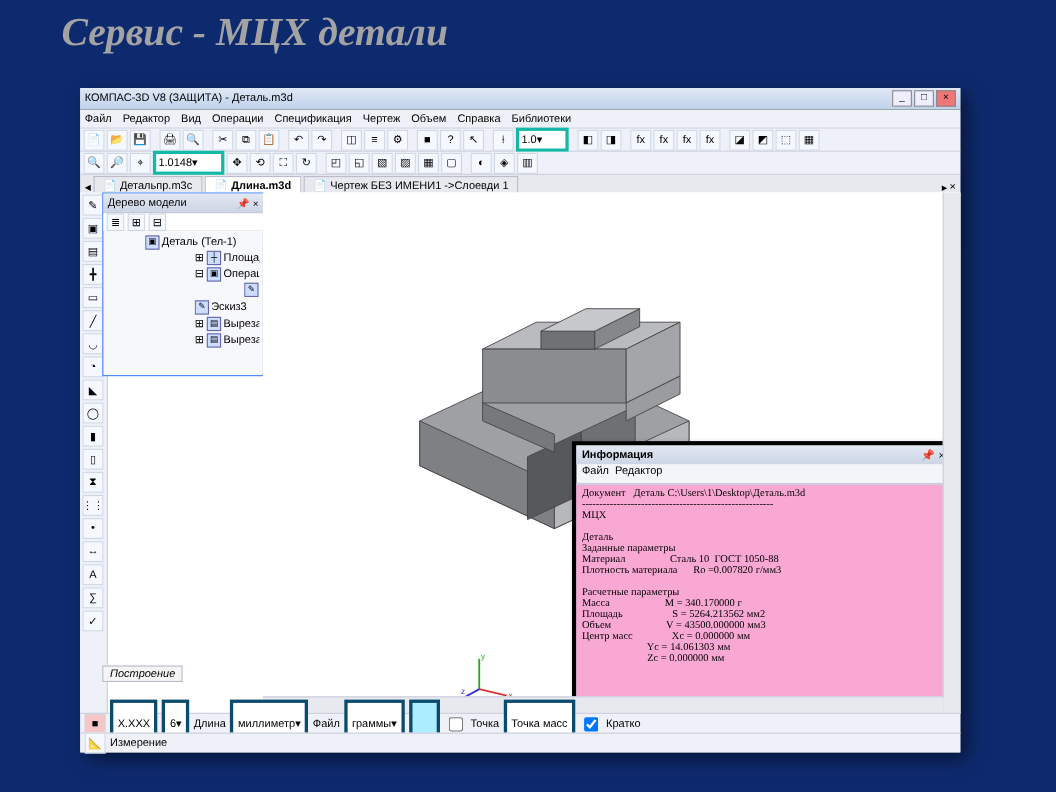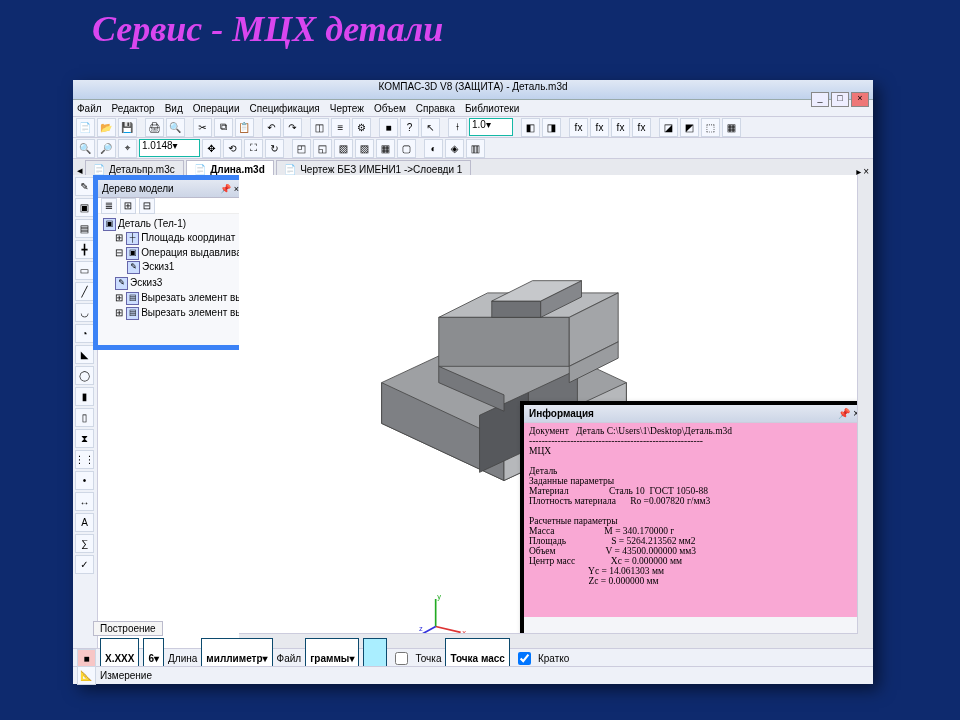--- a/index.html
+++ b/index.html
@@ -1,52 +1,52 @@
 <!DOCTYPE html>
 <html><head>
 <meta charset="utf-8">
 <style>
   body { margin:0; background:#0e2a6e; font-family:Tahoma,Arial,sans-serif; font-size:11px; color:#000; width:960px; height:720px; overflow:hidden; }
-  .slide-title { color:#d946ef; font-family:'Times New Roman',serif; font-size:36px; font-weight:bold; font-style:italic; padding:8px 0 4px 92px; }
+  .slide-title { color:#a3a3a3; font-family:'Times New Roman',serif; font-size:36px; font-weight:bold; font-style:italic; padding:8px 0 4px 56px; }
   .app-wrap { position:absolute; left:73px; top:80px; width:800px; height:604px; background:#fff; box-shadow:6px 6px 15px rgba(0,0,0,0.5); }
-  .titlebar { height:17px; background:linear-gradient(#e0e8f5,#c0d2ec); border-bottom:1px solid #9aa; font-size:10px; padding:1px 4px; display:flex; align-items:center;flex-direction:column; }
+  .titlebar { height:17px; background:linear-gradient(#e0e8f5,#c0d2ec); border-bottom:1px solid #9aa; font-size:10px; padding:1px 4px; display:flex; align-items:center; }
   .titlebar .winbtns { margin-left:auto; display:flex; gap:2px; }
   .winbtn { width:16px; height:13px; border:1px solid #888; background:#eef; font-size:9px; line-height:11px; text-align:center; }
   .winbtn.cl { background:#e77; }
   .menubar { height:16px; background:#eef1f8; border-bottom:1px solid #ccd; font-size:10px; padding:0 4px; display:flex; gap:10px; align-items:center; }
   .toolbar { height:20px; background:#eef1f8; border-bottom:1px solid #ccd; display:flex; align-items:center; gap:2px; padding:0 3px; }
   .toolbar2 { height:20px; background:#eef1f8; border-bottom:1px solid #ccd; display:flex; align-items:center; gap:2px; padding:0 3px; position:relative; }
   .tbtn { width:17px; height:17px; border:1px solid #cfd7e5; background:#f5f8ff; display:flex; align-items:center; justify-content:center; font-size:10px; }
   .sep { width:4px; }
-  .combo { height:16px; border:1px solid #14b8a6; background:#fff; font-size:10px; padding:0 2px; display:flex; align-items:flex-start; }
+  .combo { height:16px; border:3px solid #14b8a6; background:#fff; font-size:10px; padding:0 2px; display:flex; align-items:center; }
   .tabs { height:18px; background:#e7e9ee; border-bottom:1px solid #bbc; display:flex; align-items:flex-end; padding:0 4px; gap:2px; position:relative;}
   .tab { height:16px; padding:0 8px; font-size:10px; border:1px solid #bbc; border-bottom:none; background:#e7e9ee; display:flex; align-items:center; gap:3px; }
   .tab.active { background:#fff; font-weight:bold; }
   .workarea { position:absolute; top:95px; left:0; right:0; bottom:35px; background:#fff; }
   .leftstrip { position:absolute; left:0; top:0; bottom:0; width:20px; background:#eef1f8; border-right:1px solid #ccd; display:flex; flex-direction:column; gap:2px; padding:2px; }
-  .treepane { position:absolute; left:20px; top:0; width:145px; height:165px; border:5px solid #3b82f6; background:#f7f8fb; }
+  .treepane { position:absolute; left:20px; top:0; width:145px; height:165px; border:1px solid #3b82f6; background:#f7f8fb; }
   .treepane .head { height:15px; background:linear-gradient(#e3e8f2,#ccd5e6); font-size:10px; padding:1px 4px; border-bottom:1px solid #bbc; display:flex; align-items:center;}
   .treepane .head .pin { margin-left:auto; font-size:9px;}
   .treepane .row { height:15px; background:#fff; border-bottom:1px solid #eee; display:flex; align-items:center; gap:3px; padding:0 3px;}
   .tree { font-size:10px; padding:3px; }
   .tree ul { list-style:none; margin:0; padding-left:12px; }
-  .tree li { padding:1px 0; white-space:nowrap; overflow:hidden; }
+  .tree li { padding:1px 0; white-space:nowrap; overflow:hidden;margin-left:33px; }
   .ticon { display:inline-block; width:11px; height:11px; vertical-align:middle; margin-right:2px; border:1px solid #66a; background:#cdf; font-size:8px; line-height:9px; text-align:center; }
   .viewport { position:absolute; left:166px; top:0; right:0; bottom:0; background:#fff; }
   .part3d { position:absolute; left:100px; top:20px; width:330px; height:310px; }
   .axis { position:absolute; left:180px; bottom:10px; width:50px; height:50px; }
   .infopanel { position:absolute; right:5px; bottom:0px; width:340px; height:240px; border:4px solid #000000; background:#f4f5f9; box-shadow:2px 2px 5px rgba(0,0,0,0.3); }
   .infopanel .ihead { height:15px; background:linear-gradient(#e3e8f2,#ccd5e6); font-size:10px; font-weight:bold; padding:1px 5px; display:flex; align-items:center;}
   .infopanel .ihead .pin { margin-left:auto; font-weight:normal;}
   .infopanel .imenu { height:15px; font-size:10px; padding:1px 5px; border-bottom:1px solid #ccd; }
   .infopanel textarea { width:100%; height:195px; border:0; border-top:1px solid #ccd; font-family:Liberation Serif, serif; font-size:9.5px; padding:3px 5px; box-sizing:border-box; resize:none; background:#f9a8d4; overflow:auto; white-space:pre; }
   .bottombar { position:absolute; left:0; right:0; bottom:17px; height:18px; background:#eef1f8; border-top:1px solid #ccd; display:flex; align-items:center; gap:4px; font-size:10px; padding:0 4px;}
   .bottombar2 { position:absolute; left:0; right:0; bottom:0; height:17px; background:#eef1f8; border-top:1px solid #ccd; display:flex; align-items:center; gap:4px; font-size:10px; padding:0 4px;}
-  .chip { height:14px; border:1px solid #0c4a6e; background:#fff; padding:12px 4px; display:flex; align-items:center;font-weight:bold; }
-  .bottomtab { position:absolute; left:20px; bottom:12px; height:16px;  }
+  .chip { height:14px; border:3px solid #0c4a6e; background:#fff; padding:12px 4px; display:flex; align-items:center; }
+  .bottomtab { position:absolute; left:20px; bottom:12px; height:32px;font-style:italic;  }
   .bottomtab span { display:inline-block; border:1px solid #bbc; background:#f5f5f5; font-size:10px; padding:1px 6px;}
   .vscroll { position:absolute; right:0; top:0; bottom:0; width:15px; background:#e7e9ee; border-left:1px solid #ccd;}
   .hscroll { position:absolute; left:0; right:15px; bottom:0; height:15px; background:#e7e9ee; border-top:1px solid #ccd;}
   .tabs .r { margin-left:auto; display:flex; gap:2px; font-size:10px;}
 </style>
 </head>
 <body>
 
 <div class="slide-title">Сервис - МЦХ детали</div>
 
@@ -242,20 +242,21 @@
           <text x="22" y="12" font-size="9" fill="#2a2">y</text>
         <line x1="20" y1="45" x2="2" y2="55" stroke="#33d" stroke-width="2"></line>
           <text x="0" y="50" font-size="9" fill="#33d">z</text>
       </svg>
 
       <div class="infopanel">
         <div class="ihead">
             <span>Информация</span>
             <span class="pin"><span>📌</span> <span>×</span></span>
           </div>
+        <div class="imenu"><span>Файл</span>&nbsp;&nbsp;<span>Редактор</span></div>
         <textarea readonly="" style="">Документ   Деталь C:\Users\1\Desktop\Деталь.m3d
 -------------------------------------------------------
 МЦХ
 
 Деталь
 Заданные параметры
 Материал                 Сталь 10  ГОСТ 1050-88
 Плотность материала      Ro =0.007820 г/мм3
 
 Расчетные параметры

